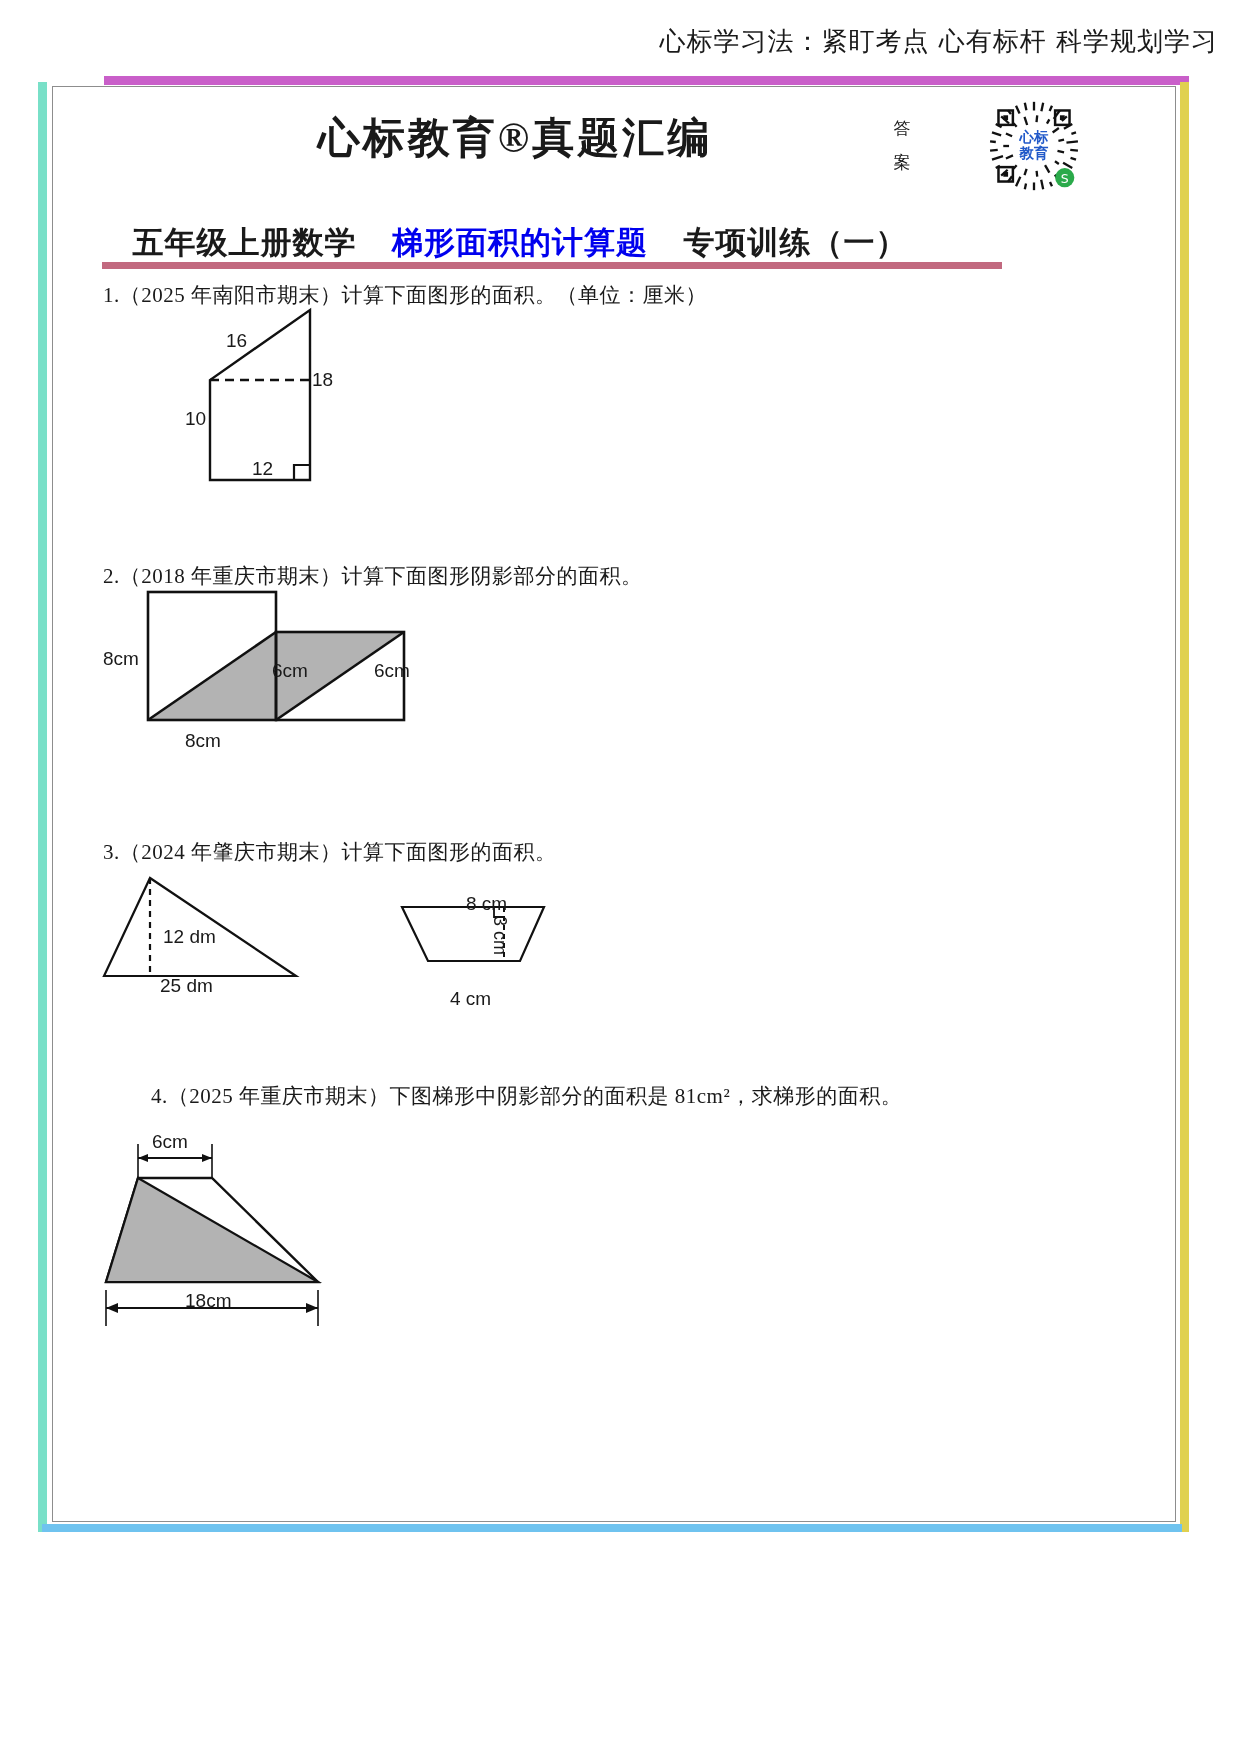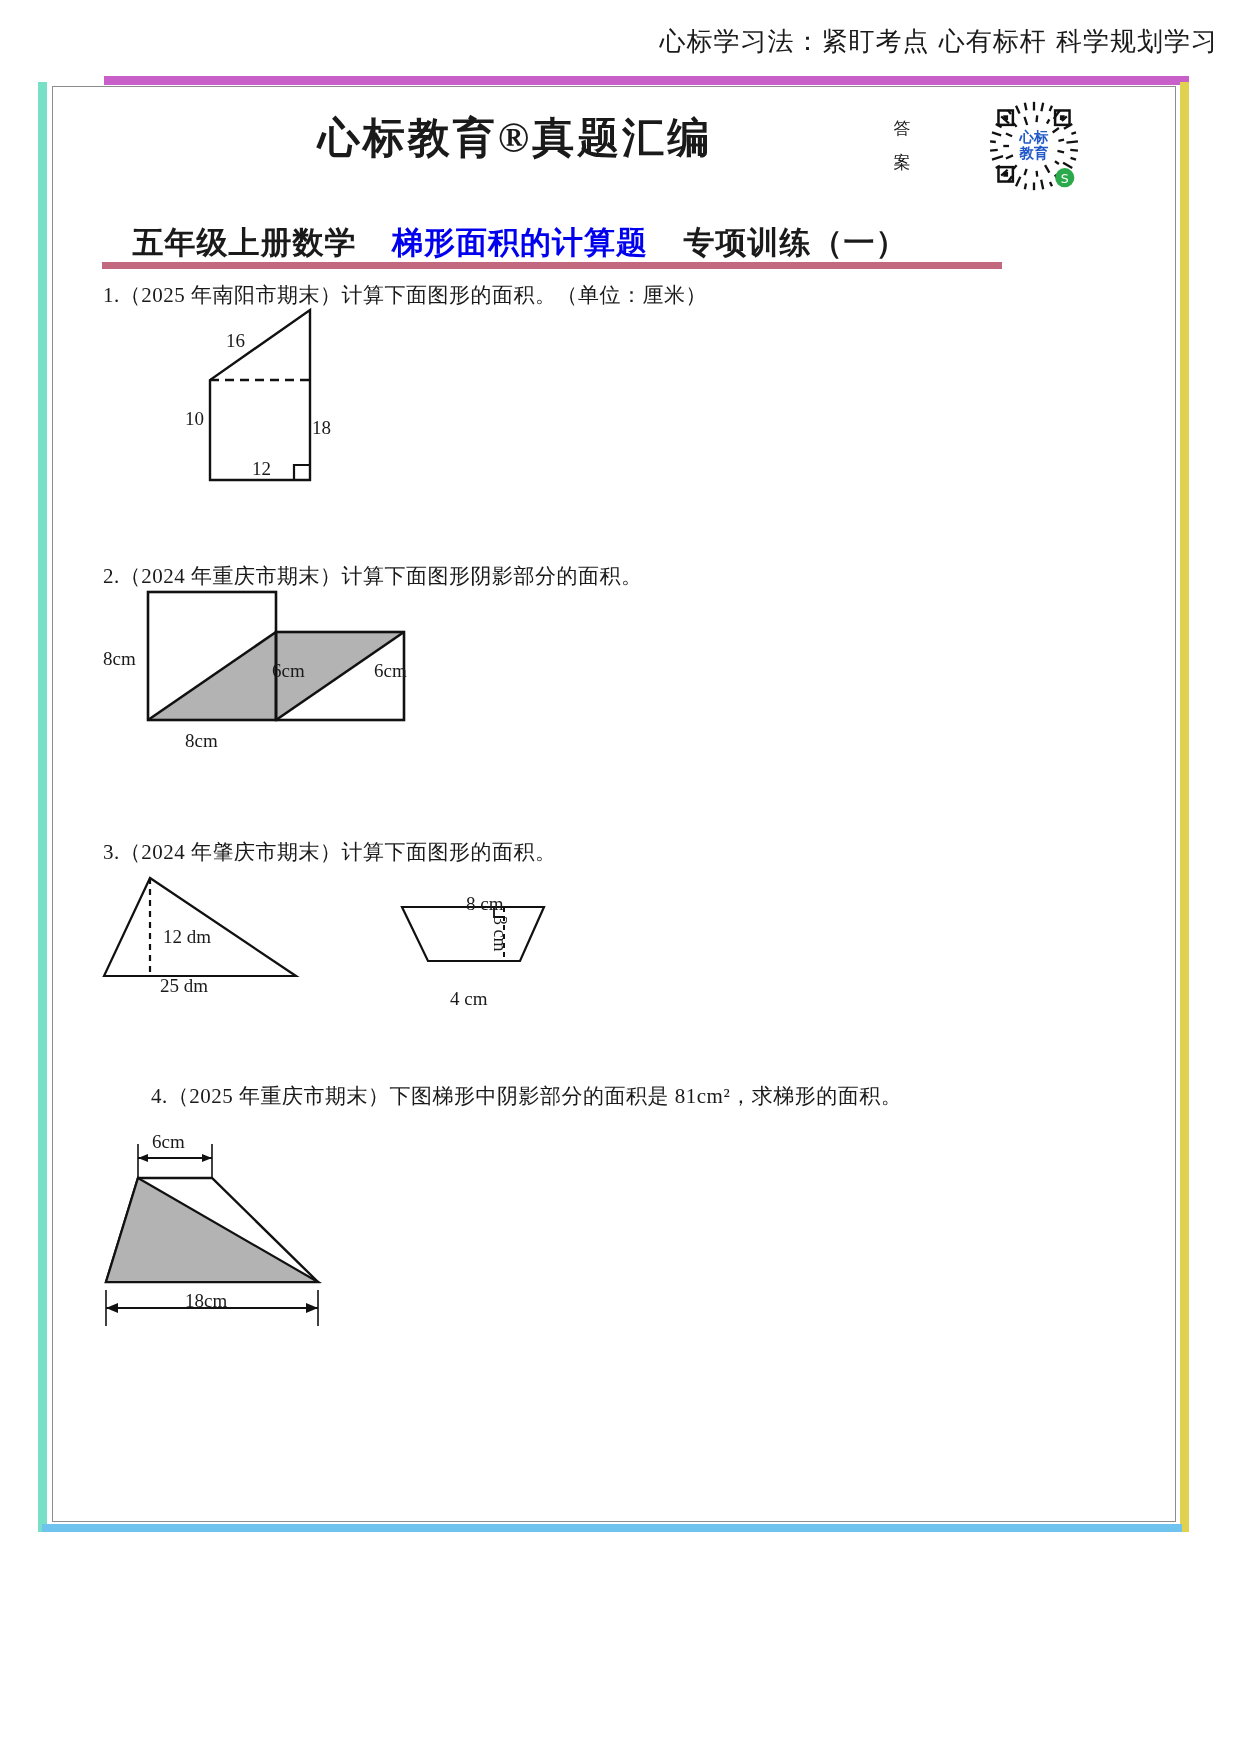--- a/index.html
+++ b/index.html
@@ -77,21 +77,21 @@
   }
   
   .q{position:absolute;font-size:21px;letter-spacing:0.5px;white-space:nowrap;}
   .q1{left:103px;top:281px;}
   .q2{left:103px;top:562px;}
   .q3{left:103px;top:838px;}
   .q4{left:103px;top:1082px;margin-left:48px;}
   .fig{position:absolute;}
   .lbl{
     position:absolute;font-size:19px;
-    font-family:Liberation Serif, serif;
+    font-family:Liberation Sans, sans-serif;
     white-space:nowrap;
   }
   .lbl-sm{font-size:18px;}
   .vert{writing-mode:vertical-rl;}
   
   .footer{
     position:absolute;left:0;top:1540px;width:1240px;height:180px;
   }
 </style>
 </head>
@@ -194,25 +194,25 @@
 <div class="q q1">1.（2025 年南阳市期末）计算下面图形的面积。（单位：厘米）</div>
 
 <svg class="fig" style="left:150px;top:300px;" width="260" height="200" viewBox="0 0 260 200">
 
   <polygon points="60,180 60,80 160,10 160,180" fill="none" stroke="#111" stroke-width="2.4"></polygon>
   <line x1="60" y1="80" x2="160" y2="80" stroke="#111" stroke-width="2.4" stroke-dasharray="9,6"></line>
 
   <polyline points="144,180 144,165 160,165" fill="none" stroke="#111" stroke-width="2.2"></polyline>
 </svg>
 <div class="lbl" style="left:226px;top:330px;">16</div>
-<div class="lbl" style="left:312px;top:369px;margin-top:48px;">18</div>
+<div class="lbl" style="left:312px;top:369px;">18</div>
 <div class="lbl" style="left:185px;top:408px;">10</div>
 <div class="lbl" style="left:252px;top:458px;">12</div>
 
-<div class="q q2">2.（2024 年重庆市期末）计算下面图形阴影部分的面积。</div>
+<div class="q q2">2.（2018 年重庆市期末）计算下面图形阴影部分的面积。</div>
 
 <svg class="fig" style="left:140px;top:590px;" width="280" height="150" viewBox="0 0 280 150">
 
   <polygon points="8,130 136,42 264,42 136,130" fill="#b3b3b3" stroke="none"></polygon>
   <polygon points="136,42 264,42 264,42 136,130" fill="#b3b3b3" stroke="none"></polygon>
 
   <rect x="8" y="2" width="128" height="128" fill="none" stroke="#111" stroke-width="2.6"></rect>
 
   <rect x="136" y="42" width="128" height="88" fill="none" stroke="#111" stroke-width="2.6"></rect>
 

